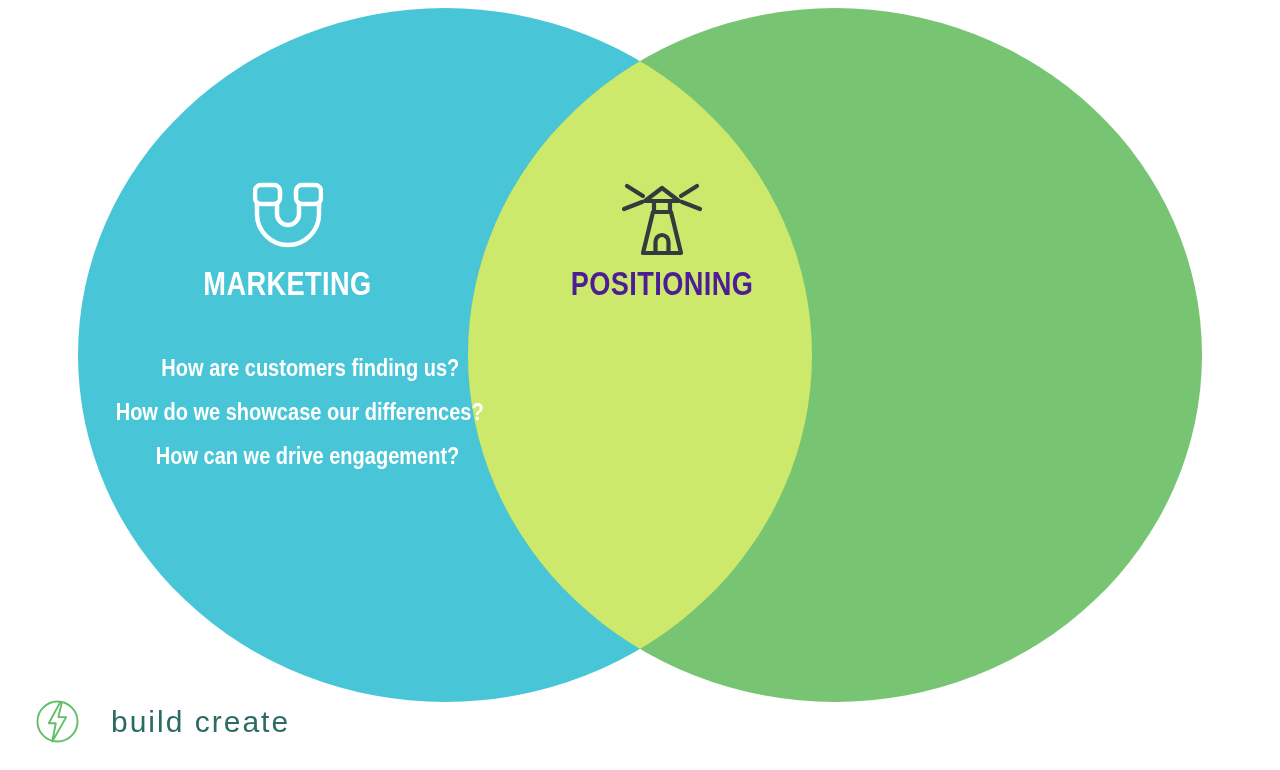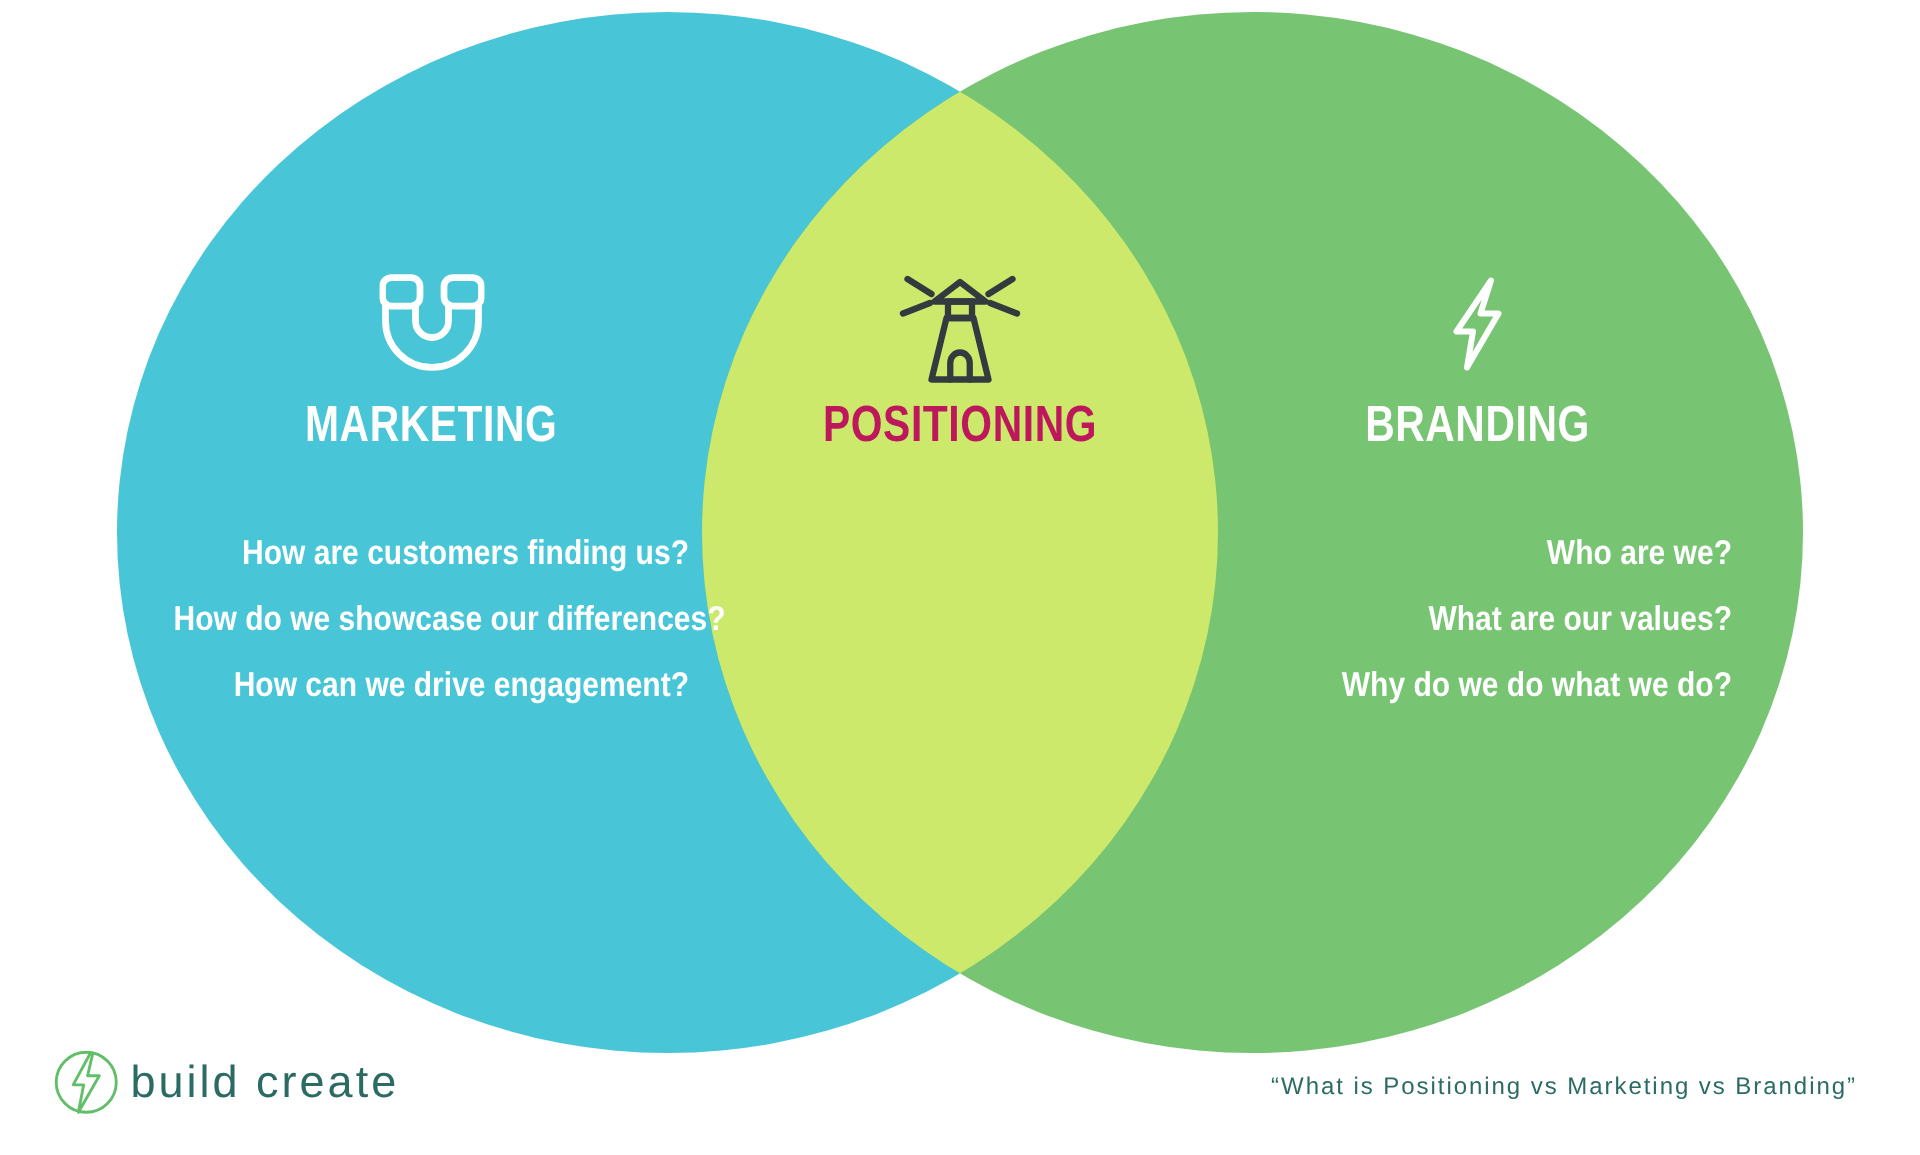--- a/index.html
+++ b/index.html
@@ -8,21 +8,21 @@
     width: 1280px;
     height: 758px;
     background: #ffffff;
     overflow: hidden;
     font-family: "Liberation Sans", sans-serif;
   }
   .venn-svg { position: absolute; left: 0; top: 0; }
 
   .region { position: absolute; top: 166px; text-align: center; }
   .region-marketing   { left: 90px;  width: 395px; color: #ffffff; }
-  .region-positioning { left: 465px; width: 350px; color: #be185d; }
+  .region-positioning { left: 487px; width: 350px; color: #4c1d95; }
   .region-branding    { left: 790px; width: 390px; color: #ffffff; }
 
   .icon-wrap {
     height: 100px;
     display: flex;
     align-items: center;
     justify-content: center;
   }
   .region-title {
     margin: 0;
@@ -41,21 +41,21 @@
     white-space: nowrap;
     transform: scaleX(0.87);
   }
 
   .footer-logo {
     position: absolute;
     left: 34px;
     top: 698px;
     display: flex;
     align-items: center;
-    gap: 6px;
+    gap: 30px;
   }
   .logo-text {
     font-size: 30px;
     font-weight: 300;
     letter-spacing: 2px;
     color: #2C6B64;
     white-space: nowrap;
   }
   .caption {
     position: absolute;
@@ -116,37 +116,23 @@
         <rect x="42" y="27" width="16" height="11"></rect>
 
         <path d="M41 38 L31 79 H69 L59 38 Z"></path>
 
         <path d="M43.5 79 V68 a6.5 7 0 0 1 13 0 V79"></path>
       </svg>
     </div>
     <div class="region-title">POSITIONING</div>
   </div>
 
-  <div class="region region-branding">
-    <div class="icon-wrap">
-      <svg class="icon" width="50" height="68" viewBox="0 0 48 68" fill="none" stroke="#ffffff" stroke-width="4" stroke-linecap="round" stroke-linejoin="round">
-        <path d="M33 5 L10 39 L21 39 L17 63 L38 27 L26 27 Z"></path>
-      </svg>
-    </div>
-    <div class="region-title">BRANDING</div>
-    <div class="questions">
-      <div class="question-line">Who are we?</div>
-      <div class="question-line">What are our values?</div>
-      <div class="question-line">Why do we do what we do?</div>
-    </div>
-  </div>
 
   <div class="footer-logo">
     <svg class="icon" width="47" height="47" viewBox="0 0 54 54" fill="none" stroke="#62BE68" stroke-width="2.2" stroke-linecap="round" stroke-linejoin="round">
       <circle cx="27" cy="27" r="23"></circle>
       <path d="M30 5 L17 29 H25 L21 50 L37 22 H28 L32 5 Z"></path>
     </svg>
     <div class="logo-text"><span>build</span> <span>create</span></div>
   </div>
 
-  <div class="caption">“What is Positioning vs Marketing vs Branding”</div>
 
 </div>
 
 </body></html>

